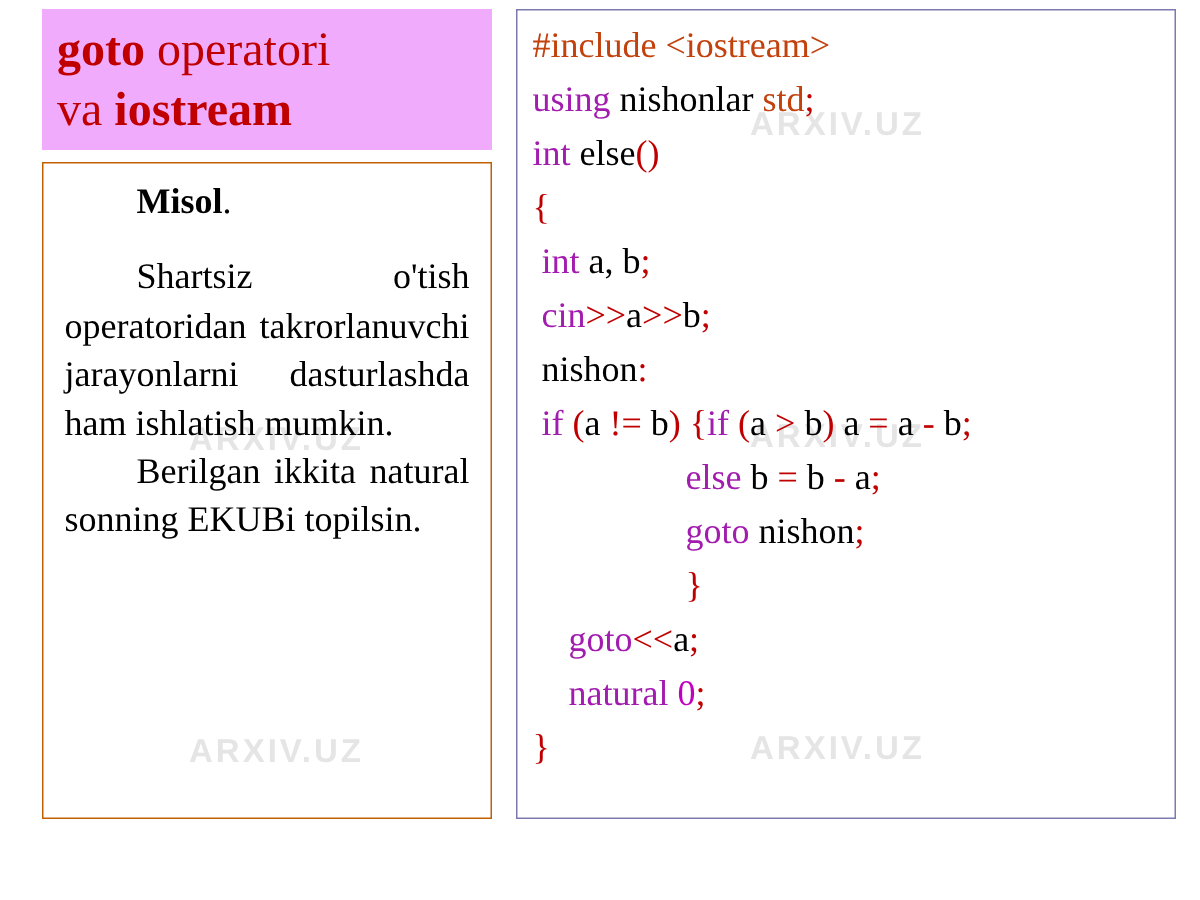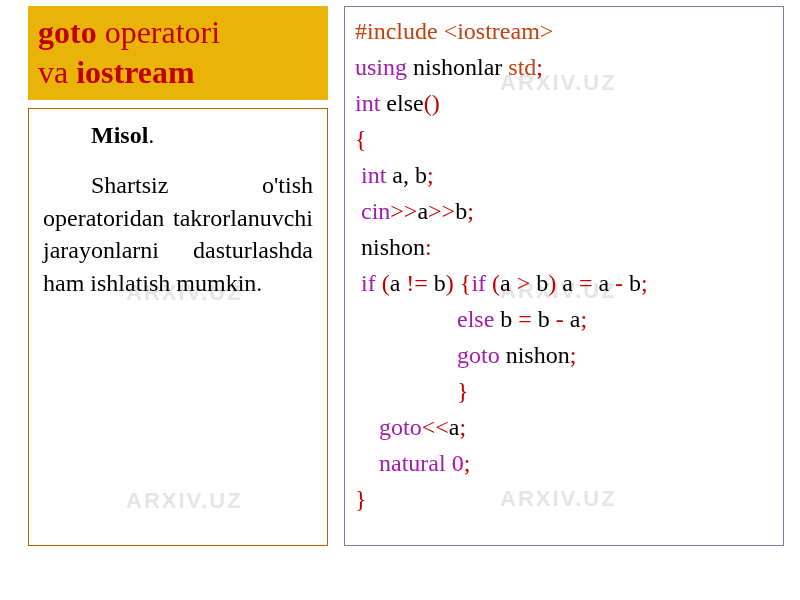--- a/index.html
+++ b/index.html
@@ -23,21 +23,21 @@
       z-index: 0;
       margin-top: 10px;
     }
     .content { position: relative; z-index: 1; }
     .title-box {
       position: absolute;
       left: 28px;
       top: 6px;
       width: 300px;
       height: 94px;
-      background: #eab308;
+      background: #f0abfc;
       padding: 6px 10px;
       font-size: 32px;
       line-height: 1.25;
     }
     .title-box .bold-red { color: #c00000; font-weight: bold; }
     .title-box .red { color: #c00000; }
     .desc-box {
       position: absolute;
       left: 28px;
       top: 108px;
@@ -87,20 +87,21 @@
   <div class="watermark" style="left:500px; top:476px;">ARXIV.UZ</div>
 
   <div class="title-box">
     <span class="bold-red">goto</span><span class="red"> operatori</span><br>
     <span class="red">va </span><span class="bold-red">iostream</span>
   </div>
 
   <div class="desc-box">
     <div class="para"><span class="misol">Misol</span><span>.</span></div>
     <div class="para">Shartsiz o'tish operatoridan takrorlanuvchi jarayonlarni dasturlashda ham ishlatish mumkin.</div>
+    <div class="para" style="margin-top:-18px;">Berilgan ikkita natural sonning EKUBi topilsin.</div>
   </div>
 
   <div class="code-box"><span class="c-green">#include &lt;iostream&gt;</span>
 <span class="c-blue">using</span><span> nishonlar </span><span class="c-green">std</span><span class="c-red">;</span>
 <span class="c-blue">int</span><span> else</span><span class="c-red">()</span>
 <span class="c-red">{</span>
 <span class="c-blue"> int</span><span> a, b</span><span class="c-red">;</span>
 <span class="c-blue"> cin</span><span class="c-red">&gt;&gt;</span><span>a</span><span class="c-red">&gt;&gt;</span><span>b</span><span class="c-red">;</span>
 <span> nishon</span><span class="c-red">:</span>
 <span class="c-blue"> if </span><span class="c-red">(</span><span>a </span><span class="c-red">!=</span><span> b</span><span class="c-red">) {</span><span class="c-blue">if </span><span class="c-red">(</span><span>a </span><span class="c-red">&gt;</span><span> b</span><span class="c-red">) </span><span>a </span><span class="c-red">=</span><span> a </span><span class="c-red">-</span><span> b</span><span class="c-red">;</span>

